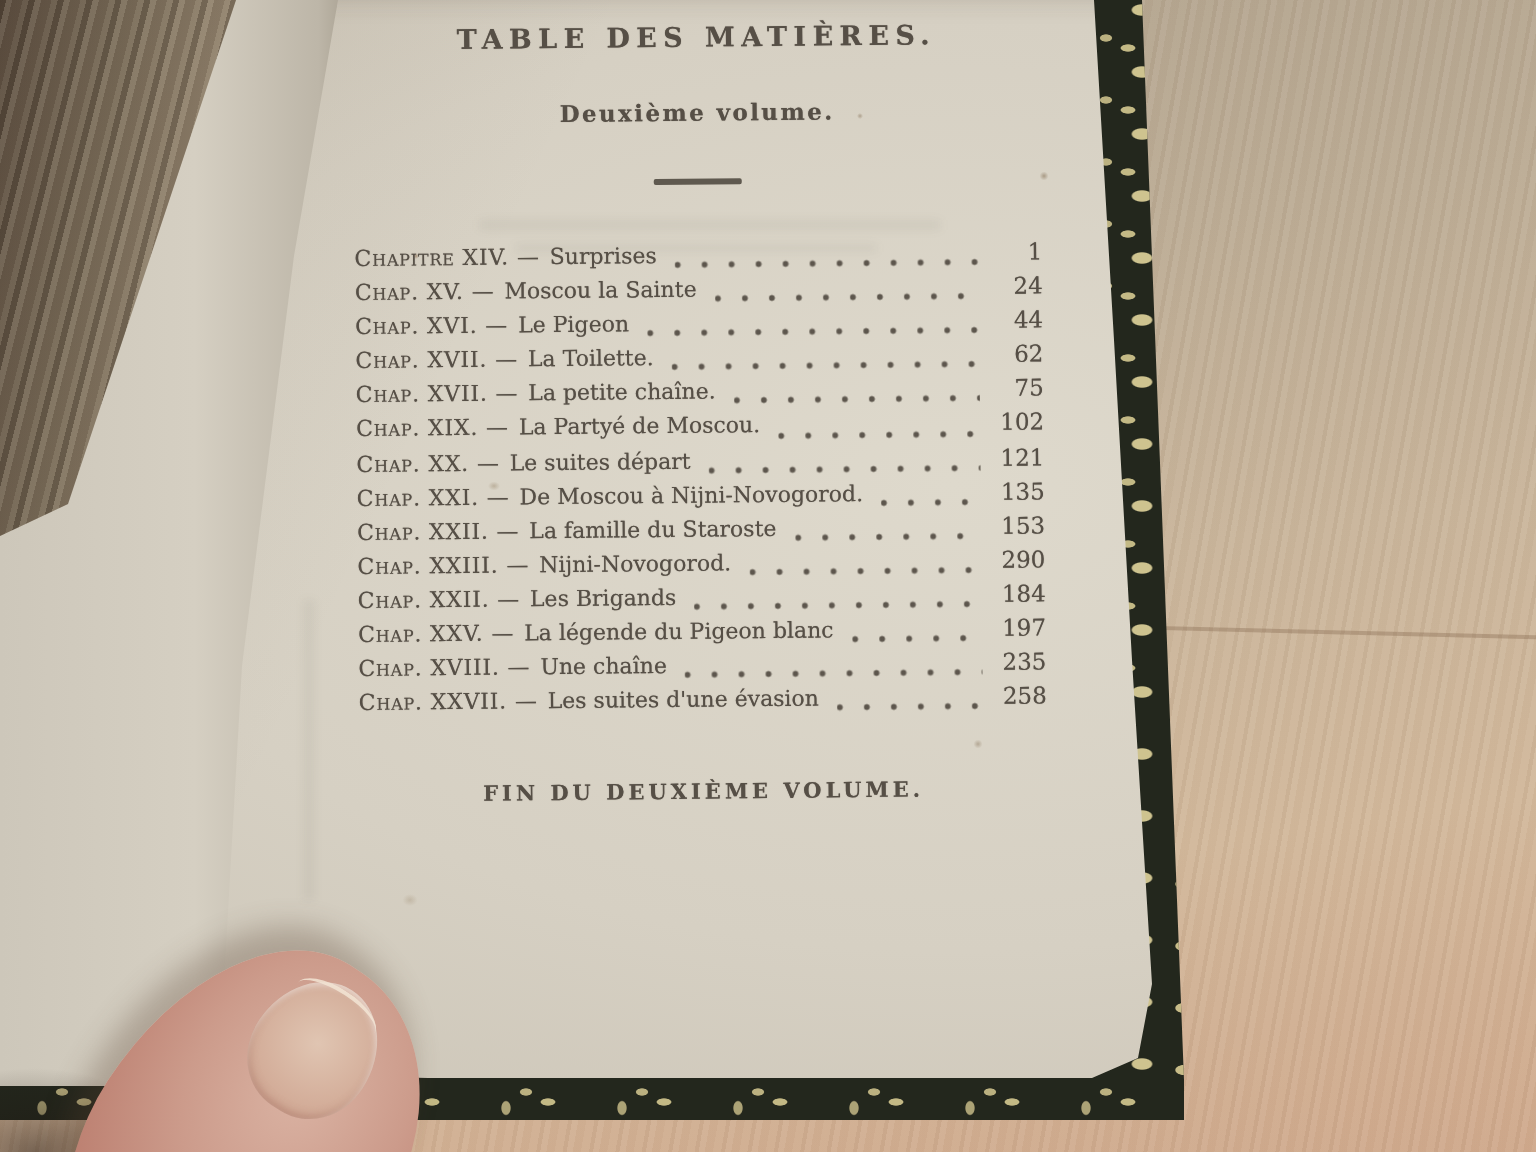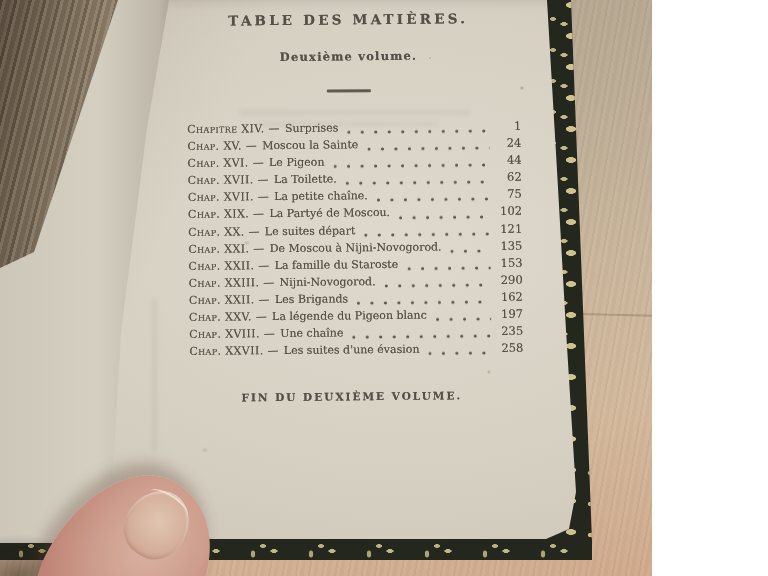--- a/index.html
+++ b/index.html
@@ -1,16 +1,16 @@
 <!DOCTYPE html>
 <html><head>
 <meta charset="utf-8">
 <style>
   html,body{margin:0;padding:0;}
-  .scene{position:relative;width:652px;height:576px;overflow:hidden;
+  .scene{position:relative;width:768px;height:576px;overflow:hidden;
          font-family:"DejaVu Serif","Liberation Serif",serif;background:#c9b096;}
 
   
   .wood{position:absolute;inset:0;
     background:linear-gradient(172deg,#b0a28d 0%,#bcac95 28%,#c9b59b 52%,#d2b89b 74%,#d0a98c 100%);}
   .wood::before{content:"";position:absolute;inset:0;
     background:repeating-linear-gradient(100deg,
       rgba(120,95,70,.07) 0 2px, rgba(255,255,255,.05) 2px 5px,
       rgba(120,95,70,.03) 5px 9px, rgba(255,255,255,.03) 9px 13px);}
   .wood-seam{position:absolute;left:552px;top:315px;width:220px;height:2px;
@@ -65,21 +65,21 @@
 
   
   .toc{position:absolute;left:176px;top:0;width:344px;color:#564f46;
        transform:rotate(-0.55deg);transform-origin:left top;
        text-shadow:0 0 .4px rgba(86,79,70,.7);}
   .title{margin-top:13px;text-align:center;font-size:13.5px;font-weight:700;letter-spacing:3.2px;}
   .subtitle{margin-top:22px;text-align:center;font-size:11.5px;font-weight:700;letter-spacing:1.2px;}
   .rule{width:44px;height:3px;background:#5f594f;margin:26px auto 0;border-radius:1px;}
   .rows{margin-top:28px;}
   .row{display:flex;align-items:baseline;height:17.1px;font-size:11px;white-space:nowrap;}
-  .label{font-variant:small-caps;letter-spacing:.4px;margin-left:10px;}
+  .label{font-variant:small-caps;letter-spacing:.4px;}
   .ctitle{margin-left:5px;}
   .dots{flex:1;align-self:flex-end;height:4px;margin:0 6px 3px 9px;
     background-image:radial-gradient(circle at 1.5px 2px, rgba(86,79,70,.95) 1.05px, rgba(86,79,70,0) 1.9px);
     background-size:13.5px 4px;background-repeat:repeat-x;}
   .pagenum{width:26px;text-align:right;font-size:11.5px;}
   .footer{margin-top:31px;text-align:center;font-size:10.5px;font-weight:700;letter-spacing:2px;}
 
   
   .thumb{position:absolute;left:44px;top:468px;width:152px;height:220px;
     transform:rotate(33deg);border-radius:48% 52% 44% 56%/54% 46% 50% 50%;
@@ -176,21 +176,21 @@
       <div class="row">
         <span class="label">Chap. XXIII. —</span>
           <span class="ctitle">Nijni-Novogorod.</span>
           <span class="dots"></span>
           <span class="pagenum">290</span>
       </div>
       <div class="row">
         <span class="label">Chap. XXII. —</span>
           <span class="ctitle">Les Brigands</span>
           <span class="dots"></span>
-          <span class="pagenum">162</span>
+          <span class="pagenum">184</span>
       </div>
       <div class="row">
         <span class="label">Chap. XXV. —</span>
           <span class="ctitle">La légende du Pigeon blanc</span>
           <span class="dots"></span>
           <span class="pagenum">197</span>
       </div>
       <div class="row">
         <span class="label">Chap. XVIII. —</span>
           <span class="ctitle">Une chaîne</span>

